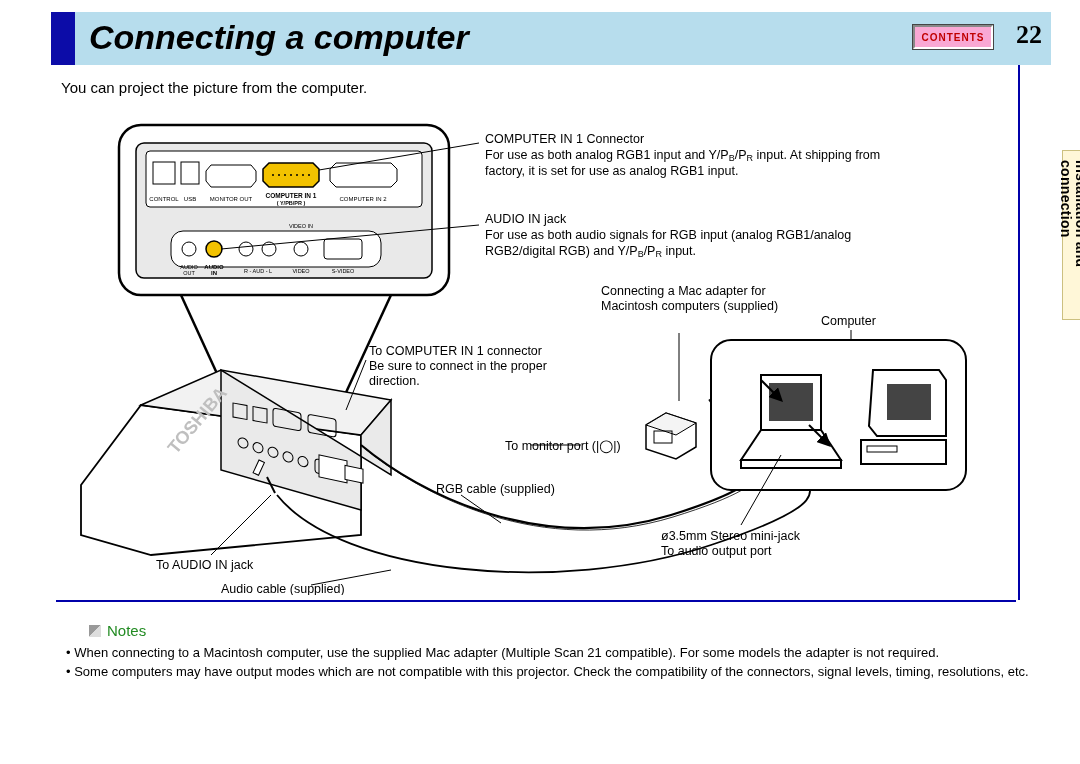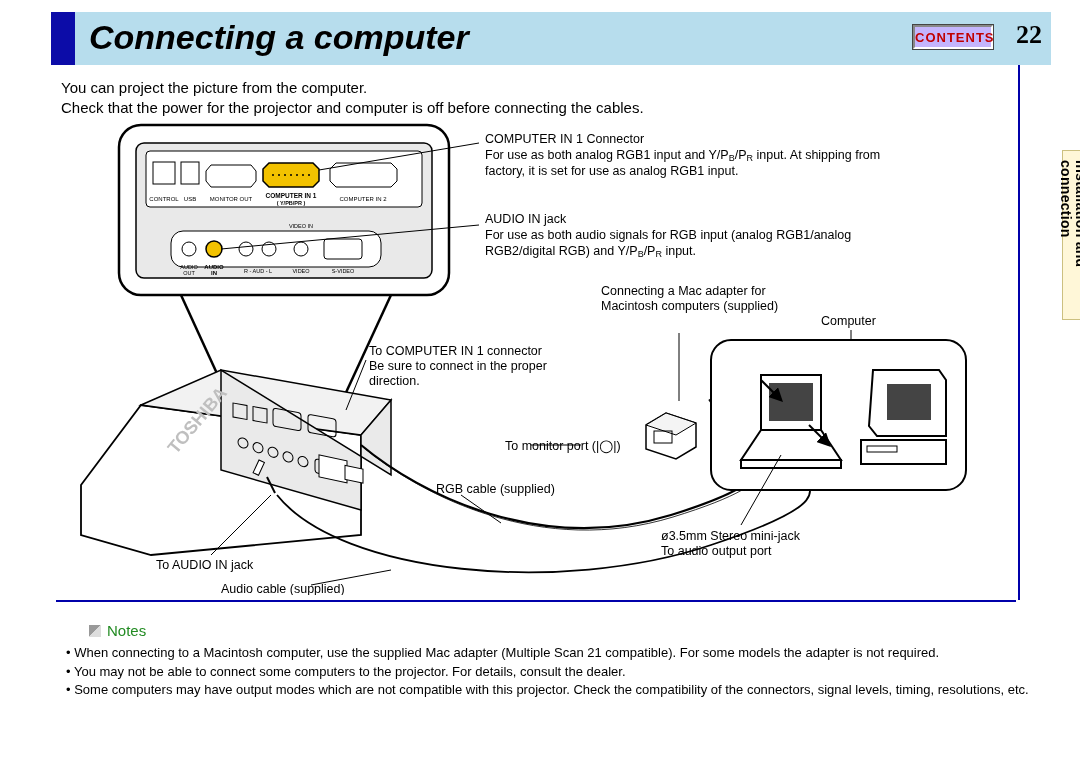--- a/index.html
+++ b/index.html
@@ -36,28 +36,28 @@
     left: 73px; top: 18px;
     font-size: 34px;
     font-weight: bold;
     font-style: italic;
     color: #000;
   }
   .contents-btn {
     position: absolute;
     left: 897px; top: 25px;
     width: 80px; height: 24px;
-    background: #c4b5fd;
+    background: #f9a8d4;
     border-top: 2px solid #888;
     border-left: 2px solid #888;
     border-bottom: 2px solid #fff;
     border-right: 2px solid #fff;
     outline: 1px solid #444;
     color: #c00000;
-    font-size: 13px;
+    font-size: 10px;
     font-weight: bold;
     text-align: center;
     line-height: 22px;
     letter-spacing: 1px;
   }
   .page-num {
     position: absolute;
     left: 1000px; top: 20px;
     font-size: 26px;
     font-weight: bold;
@@ -149,21 +149,20 @@
 
 <div class="page">
   <div class="top-cyan"></div>
   <div class="title-block"></div>
   <div class="title">Connecting a computer</div>
   <div class="contents-btn">CONTENTS</div>
   <div class="page-num">22</div>
 
   <div class="intro">
     <div>You can project the picture from the computer.</div>
-    <div>Check that the power for the projector and computer is off before connecting the cables.</div>
   </div>
 
   <div class="side-tab"></div>
   <div class="side-tab-text">
     <span>Installation and</span><br>
     <span class="sub">connection</span>
   </div>
 
   <div class="rule-vert"></div>
 
@@ -344,16 +343,15 @@
     <line x1="720" y1="340" x2="680" y2="410" stroke="#000"></line>
     <text x="600" y="425" class="lbl">ø3.5mm Stereo mini-jack</text>
     <text x="600" y="440" class="lbl">To audio output port</text>
   </svg>
 
   <div class="rule"></div>
 
   <div class="notes-head">Notes</div>
   <ul class="notes-list">
     <li>When connecting to a Macintosh computer, use the supplied Mac adapter (Multiple Scan 21 compatible). For some models the adapter is not required.</li>
-    <li>You may not be able to connect some computers to the projector. For details, consult the dealer.</li>
     <li>Some computers may have output modes which are not compatible with this projector. Check the compatibility of the connectors, signal levels, timing, resolutions, etc.</li>
   </ul>
 </div>
 
 </body></html>

